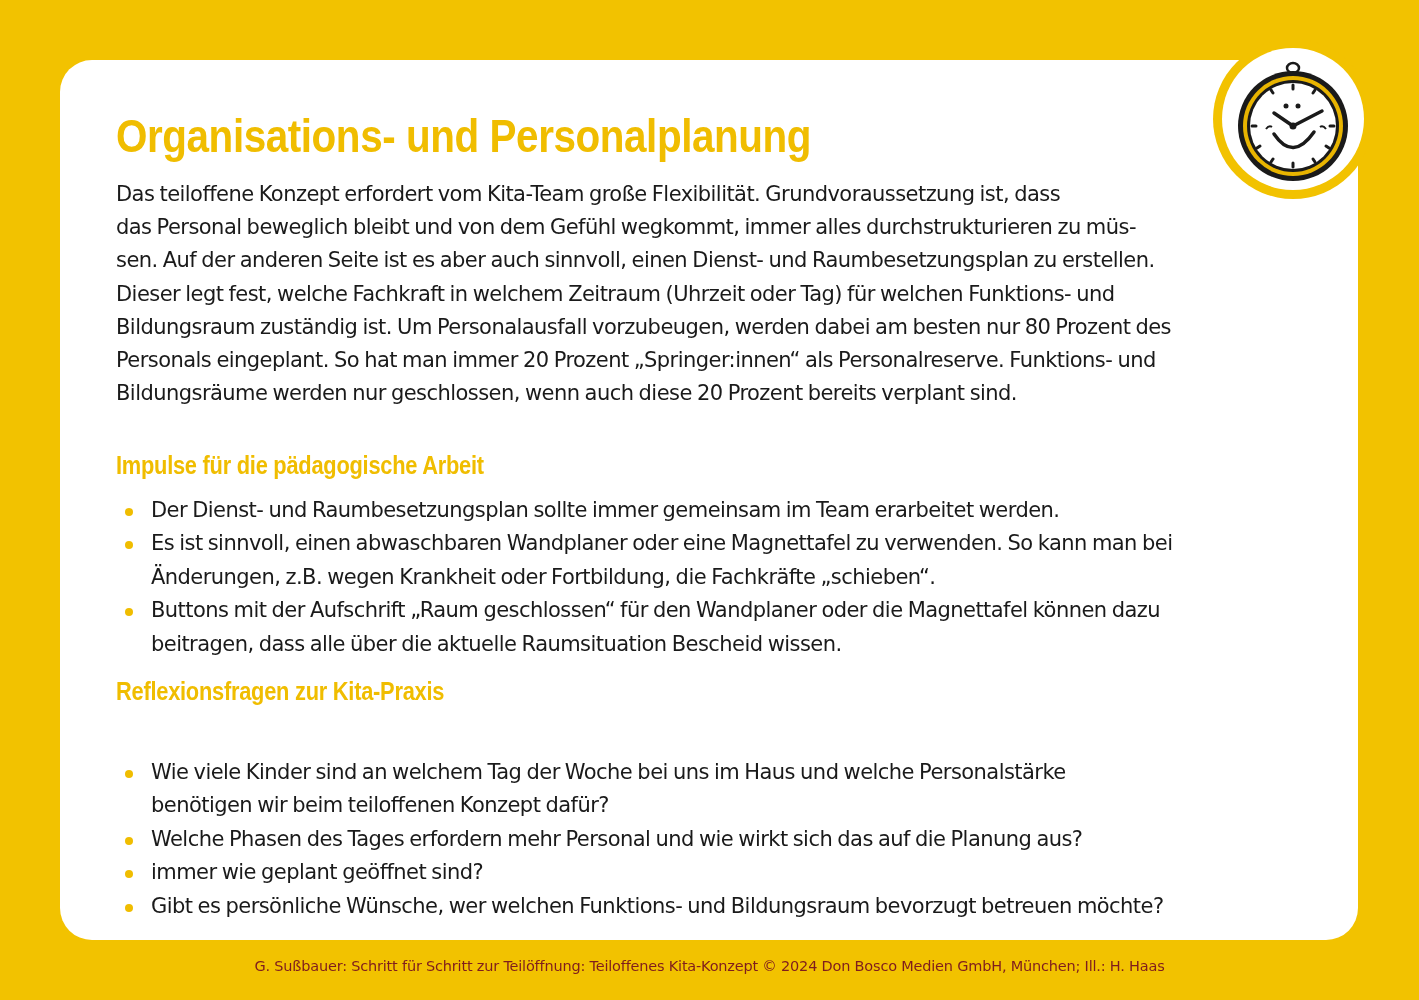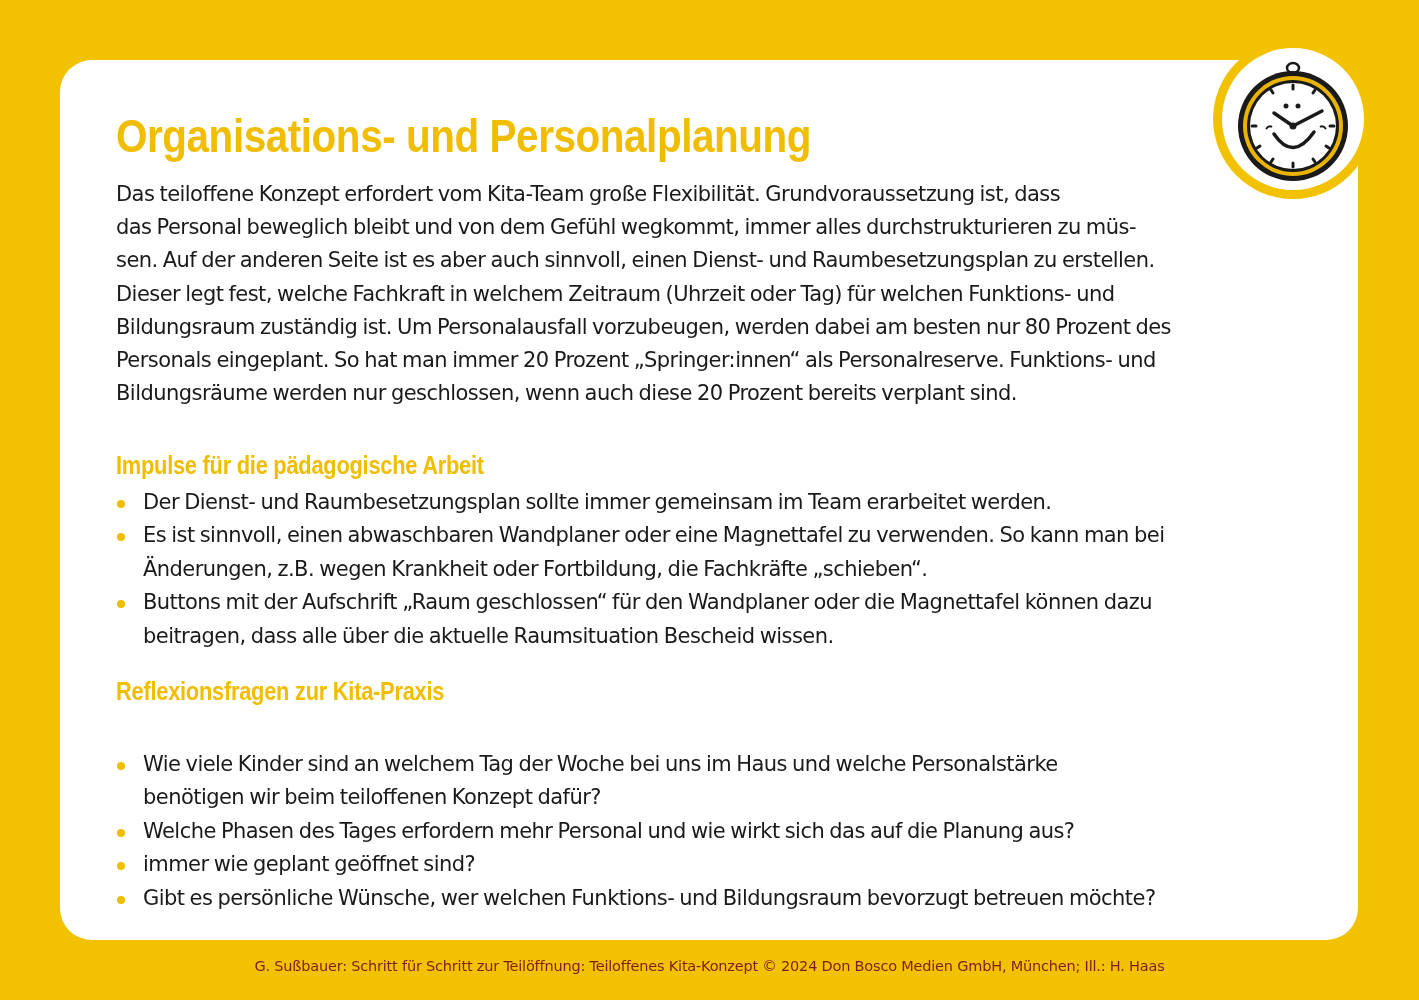--- a/index.html
+++ b/index.html
@@ -42,21 +42,21 @@
   }
   .intro span { display:block; white-space:nowrap; }
   .subhead {
     position:absolute; left:116px; margin:0;
     font-family:"Liberation Sans", sans-serif;
     font-weight:bold; font-size:26px; color:#F0BD00;
     transform:scaleX(0.84); transform-origin:left top;
     white-space:nowrap; letter-spacing:-0.3px;
   }
   .list {
-    position:absolute; left:116px; margin:0; padding:0; list-style:none;
+    position:absolute; left:116px; margin:8px; padding:0; list-style:none;
     font-size:21px; line-height:33.4px; color:#1a1a1a;
     letter-spacing:-0.55px; word-spacing:-1px;
   }
   .list li { position:relative; padding-left:27px; }
   .list li .line { display:block; white-space:nowrap; }
   .bullet {
     position:absolute; left:1px; top:14px;
     width:8px; height:8px; border-radius:50%;
     background:#F0BD00;
   }

